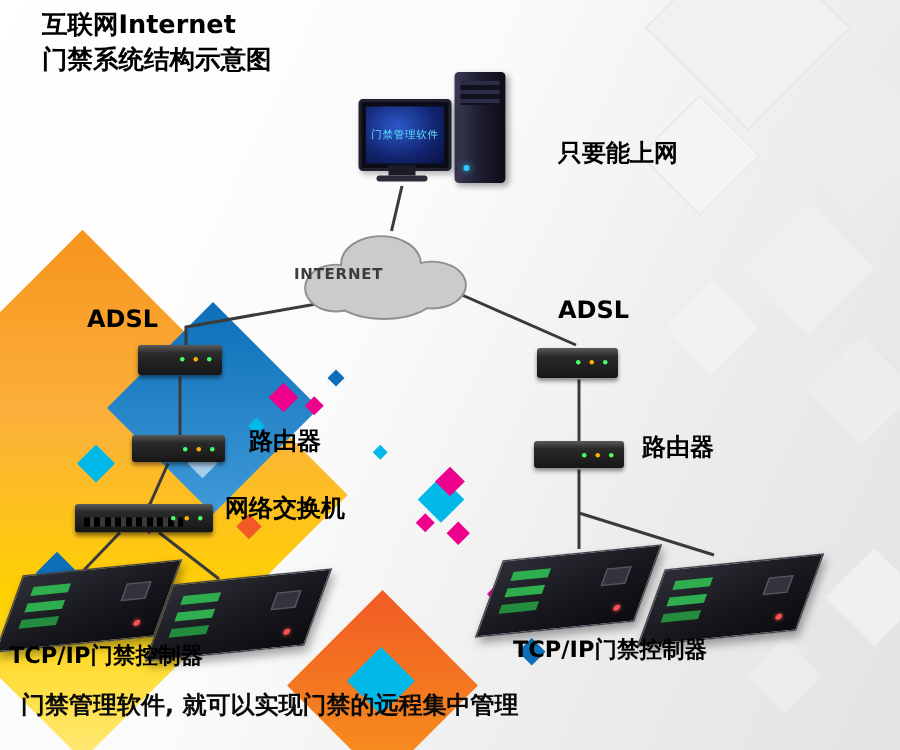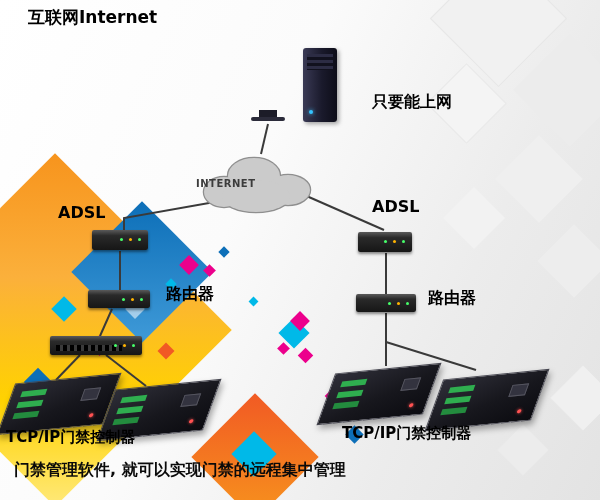--- a/index.html
+++ b/index.html
@@ -141,24 +141,30 @@
       <line x1="80" y1="355" x2="56" y2="380"></line>
       <line x1="106" y1="355" x2="146" y2="386"></line>
       <line x1="386" y1="253" x2="386" y2="294"></line>
       <line x1="386" y1="313" x2="386" y2="366"></line>
       <line x1="386" y1="342" x2="476" y2="370"></line>
     </g>
   </svg>
 
   <div class="title">
     <div>互联网Internet</div>
+    <div>门禁系统结构示意图</div>
   </div>
 
   <div class="computer">
     <div class="tower"></div>
+    <div class="monitor">
+      <div class="screen">
+        <span>门禁管理软件</span>
+      </div>
+    </div>
     <div class="stand"></div>
     <div class="stand-base"></div>
   </div>
   <div class="label lbl-mgmt">只要能上网</div>
 
   <div class="cloud">
     <svg width="122" height="70" viewBox="0 0 122 70">
       <g stroke="#8f8f8f" stroke-width="2.5" fill="#cbcbcb">
         <ellipse cx="28" cy="44" rx="20" ry="15"></ellipse>
         <ellipse cx="58" cy="28" rx="26" ry="18"></ellipse>
@@ -179,20 +185,21 @@
   <div class="label lbl-adsl-l">ADSL</div>
   <div class="device-box adsl-r"></div>
   <div class="label lbl-adsl-r">ADSL</div>
 
   <div class="device-box router-l"></div>
   <div class="label lbl-router-l">路由器</div>
   <div class="device-box router-r"></div>
   <div class="label lbl-router-r">路由器</div>
 
   <div class="device-box switch"></div>
+  <div class="label lbl-switch">网络交换机</div>
 
   <div class="board bd-l1">
     <span class="term"></span>
     <span class="chip"></span>
     <span class="dotred"></span>
   </div>
   <div class="board bd-l2">
     <span class="term"></span>
     <span class="chip"></span>
     <span class="dotred"></span>

